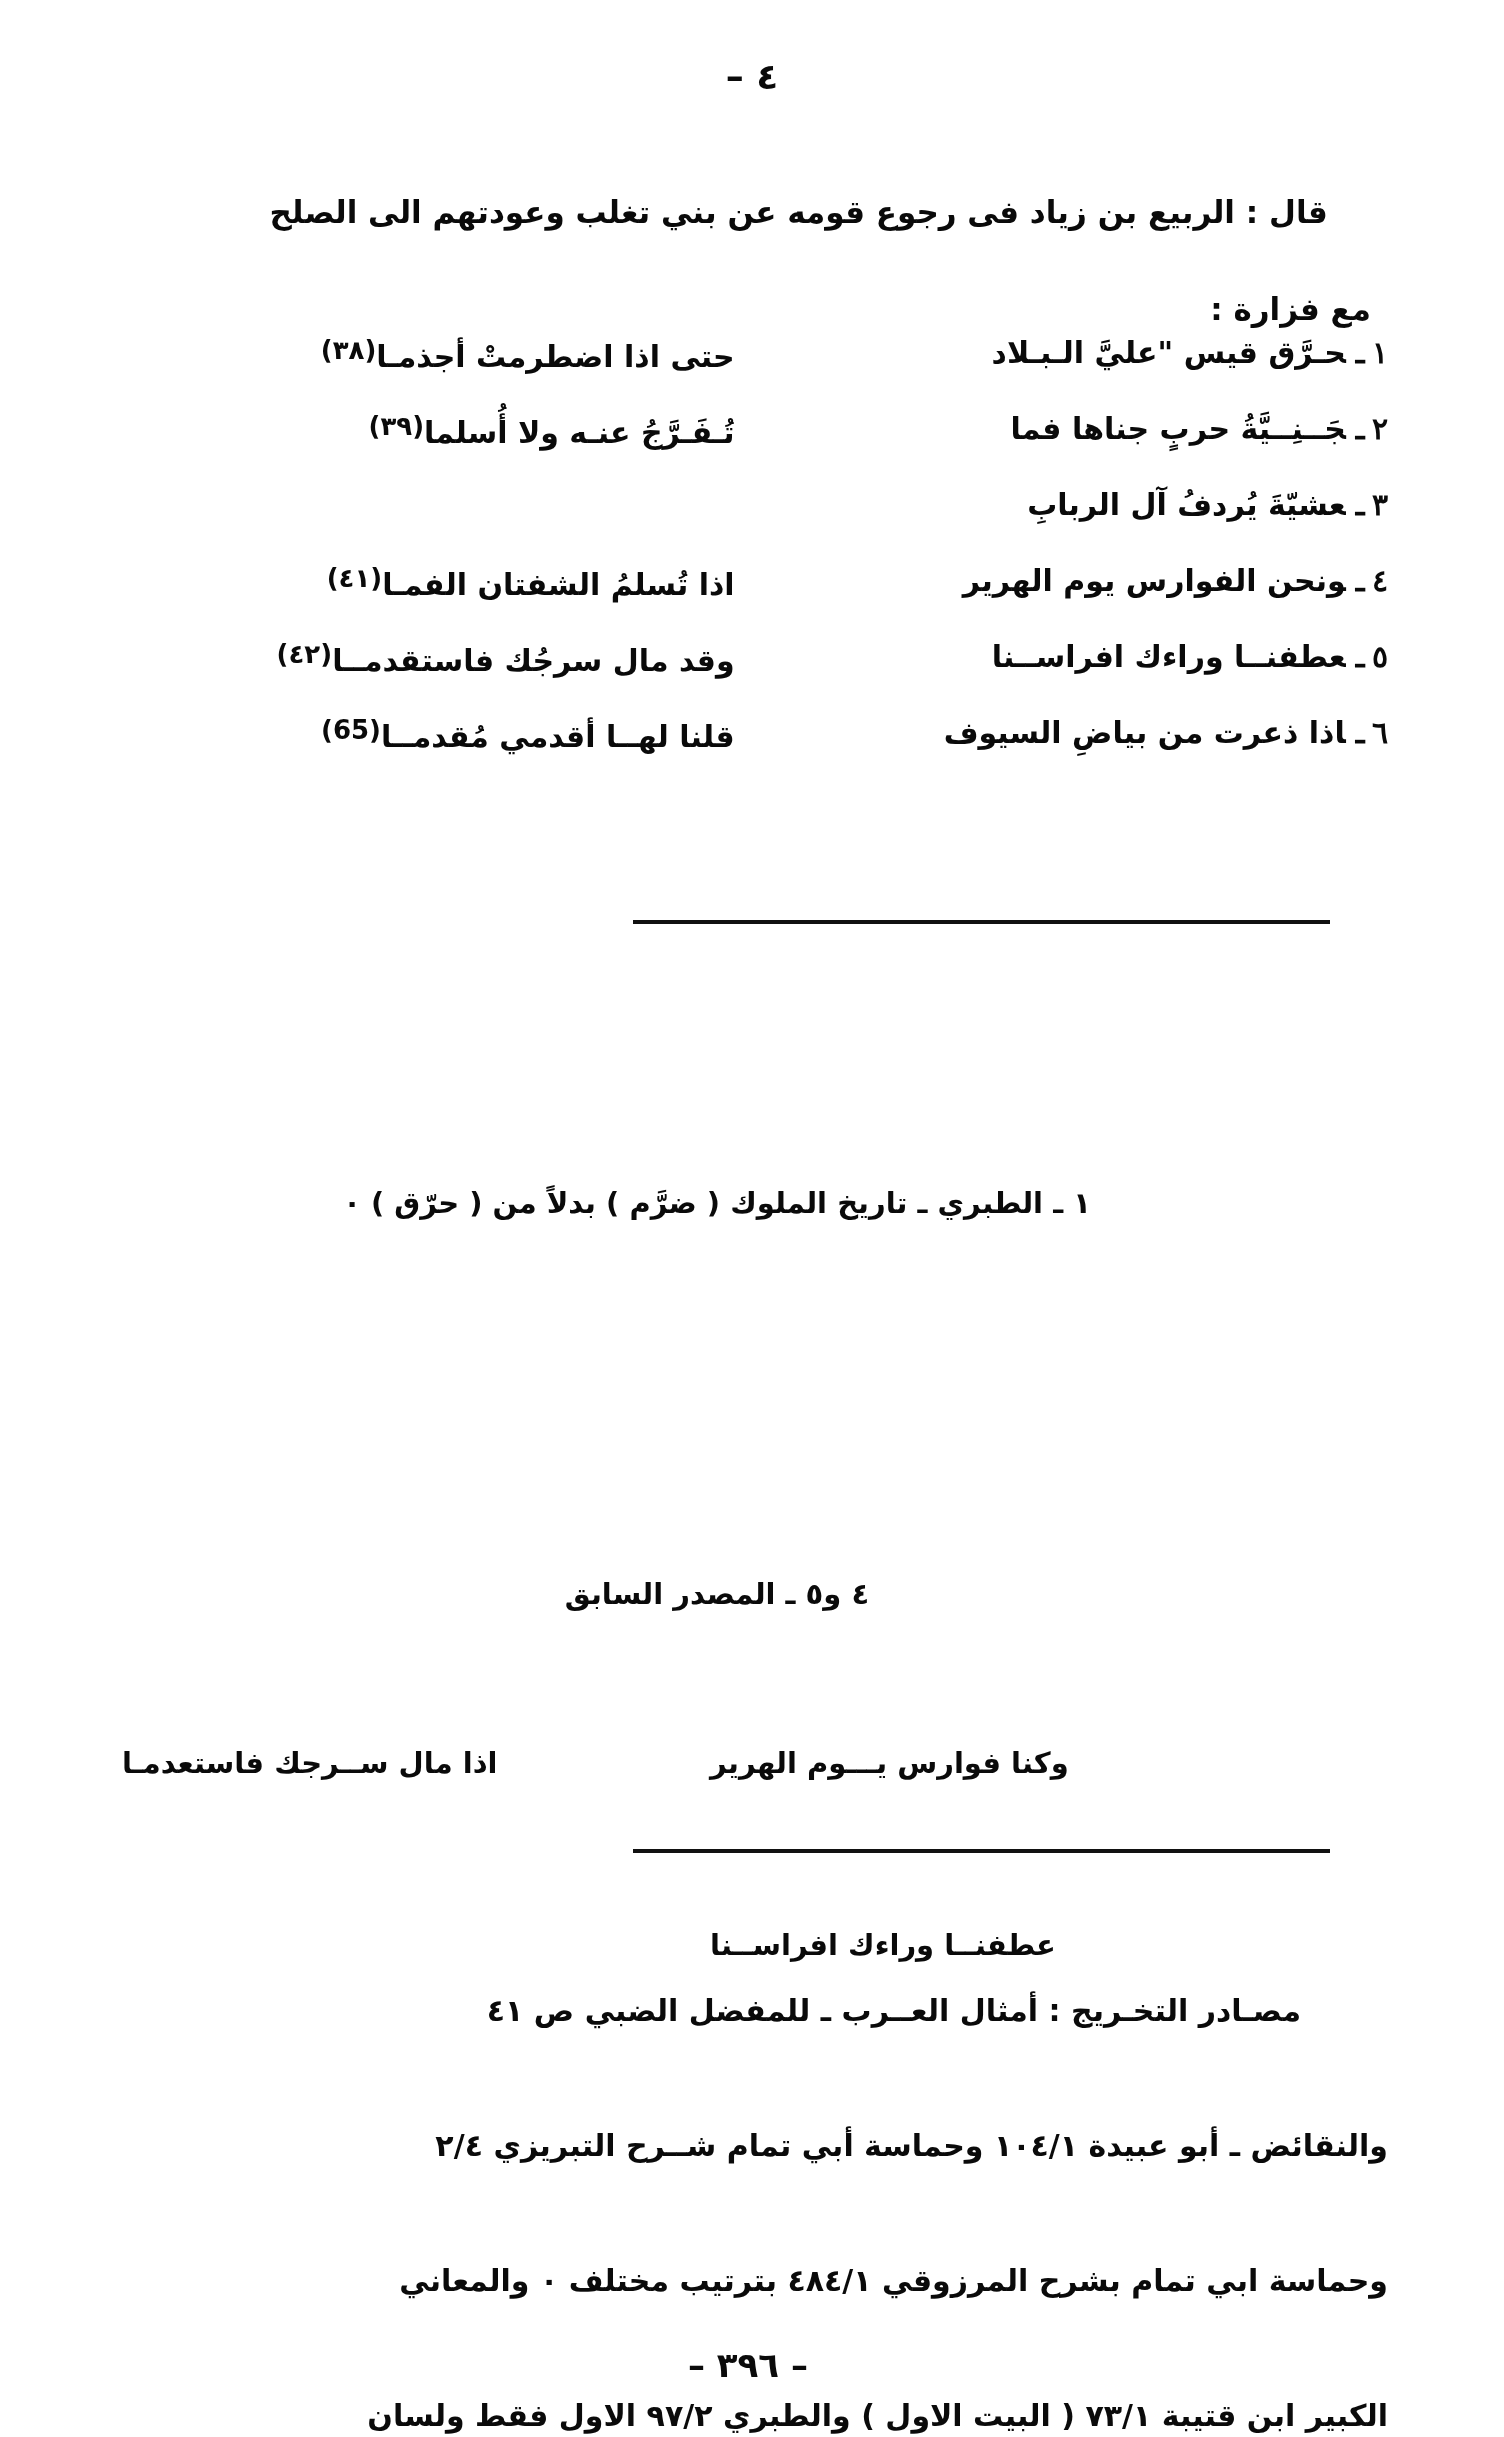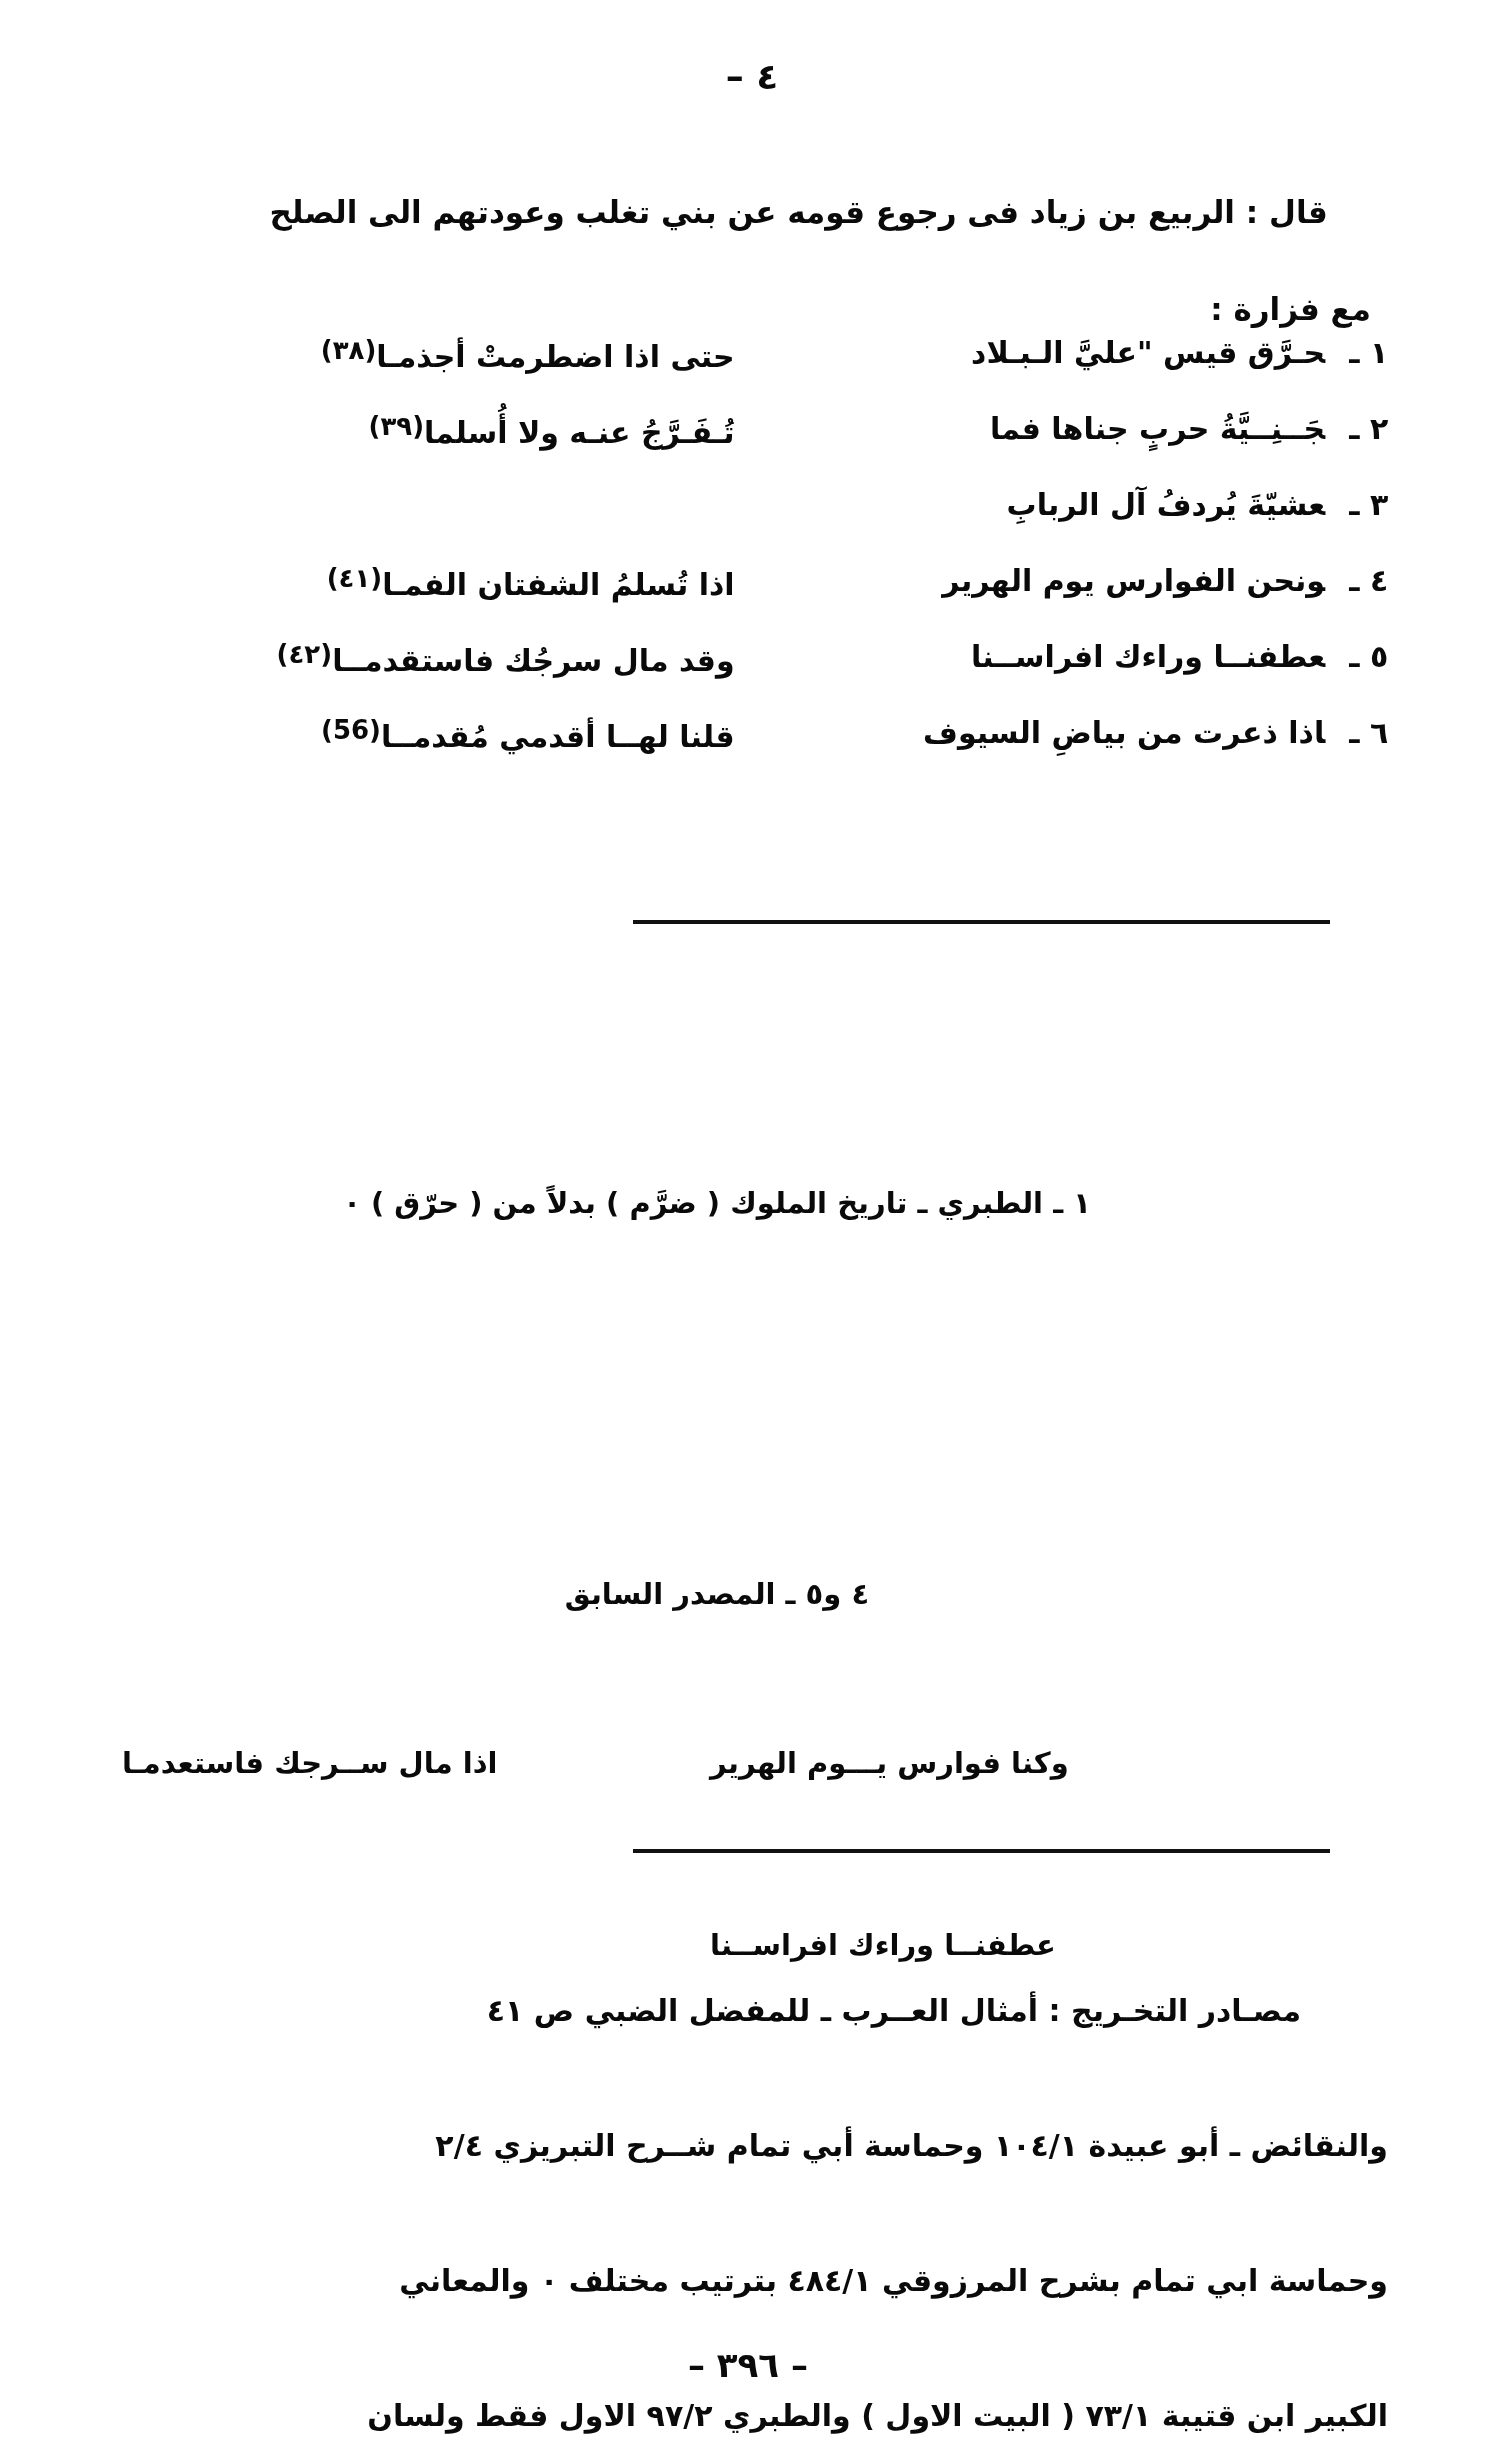--- a/index.html
+++ b/index.html
@@ -84,21 +84,21 @@
     box-sizing: border-box;
     white-space: nowrap;
   }
   .hemi-left {
     width: 50%;
     text-align: right;
     padding-right: 17.4px;
     box-sizing: border-box;
     white-space: nowrap;
   }
-  .vnum { margin-left: 24px; }
+  .vnum { margin-left: 10px; font-family: Liberation Serif, serif; }
   .fn { font-size: 26px; vertical-align: 8.1px; }
 
   
   .rule {
     position: absolute;
     height: 4.1px;
     background: #111;
     left: 633px;
     right: 174px;
   }
@@ -215,21 +215,21 @@
       <div class="hemi-left"><span>اذا تُسلمُ الشفتان الفمـا</span><span class="fn">(٤١)</span></div>
     </div>
 
     <div class="verse-row ar">
       <div class="hemi-right"><span class="vnum">٥ ـ</span><span>عطفنــا وراءك افراســنا</span></div>
       <div class="hemi-left"><span>وقد مال سرجُك فاستقدمــا</span><span class="fn">(٤٢)</span></div>
     </div>
 
     <div class="verse-row ar">
       <div class="hemi-right"><span class="vnum">٦ ـ</span><span>اذا ذعرت من بياضِ السيوف</span></div>
-      <div class="hemi-left"><span>قلنا لهــا أقدمي مُقدمــا</span><span class="fn">(56)</span></div>
+      <div class="hemi-left"><span>قلنا لهــا أقدمي مُقدمــا</span><span class="fn">(65)</span></div>
     </div>
 
   </div>
 
   <div class="rule rule-1"></div>
 
   <div class="notes ar">
 
     <span class="note">
       <span class="note-center">١ ـ الطبري ـ تاريخ الملوك ( ضرَّم ) بدلاً من ( حرّق ) ٠</span>

